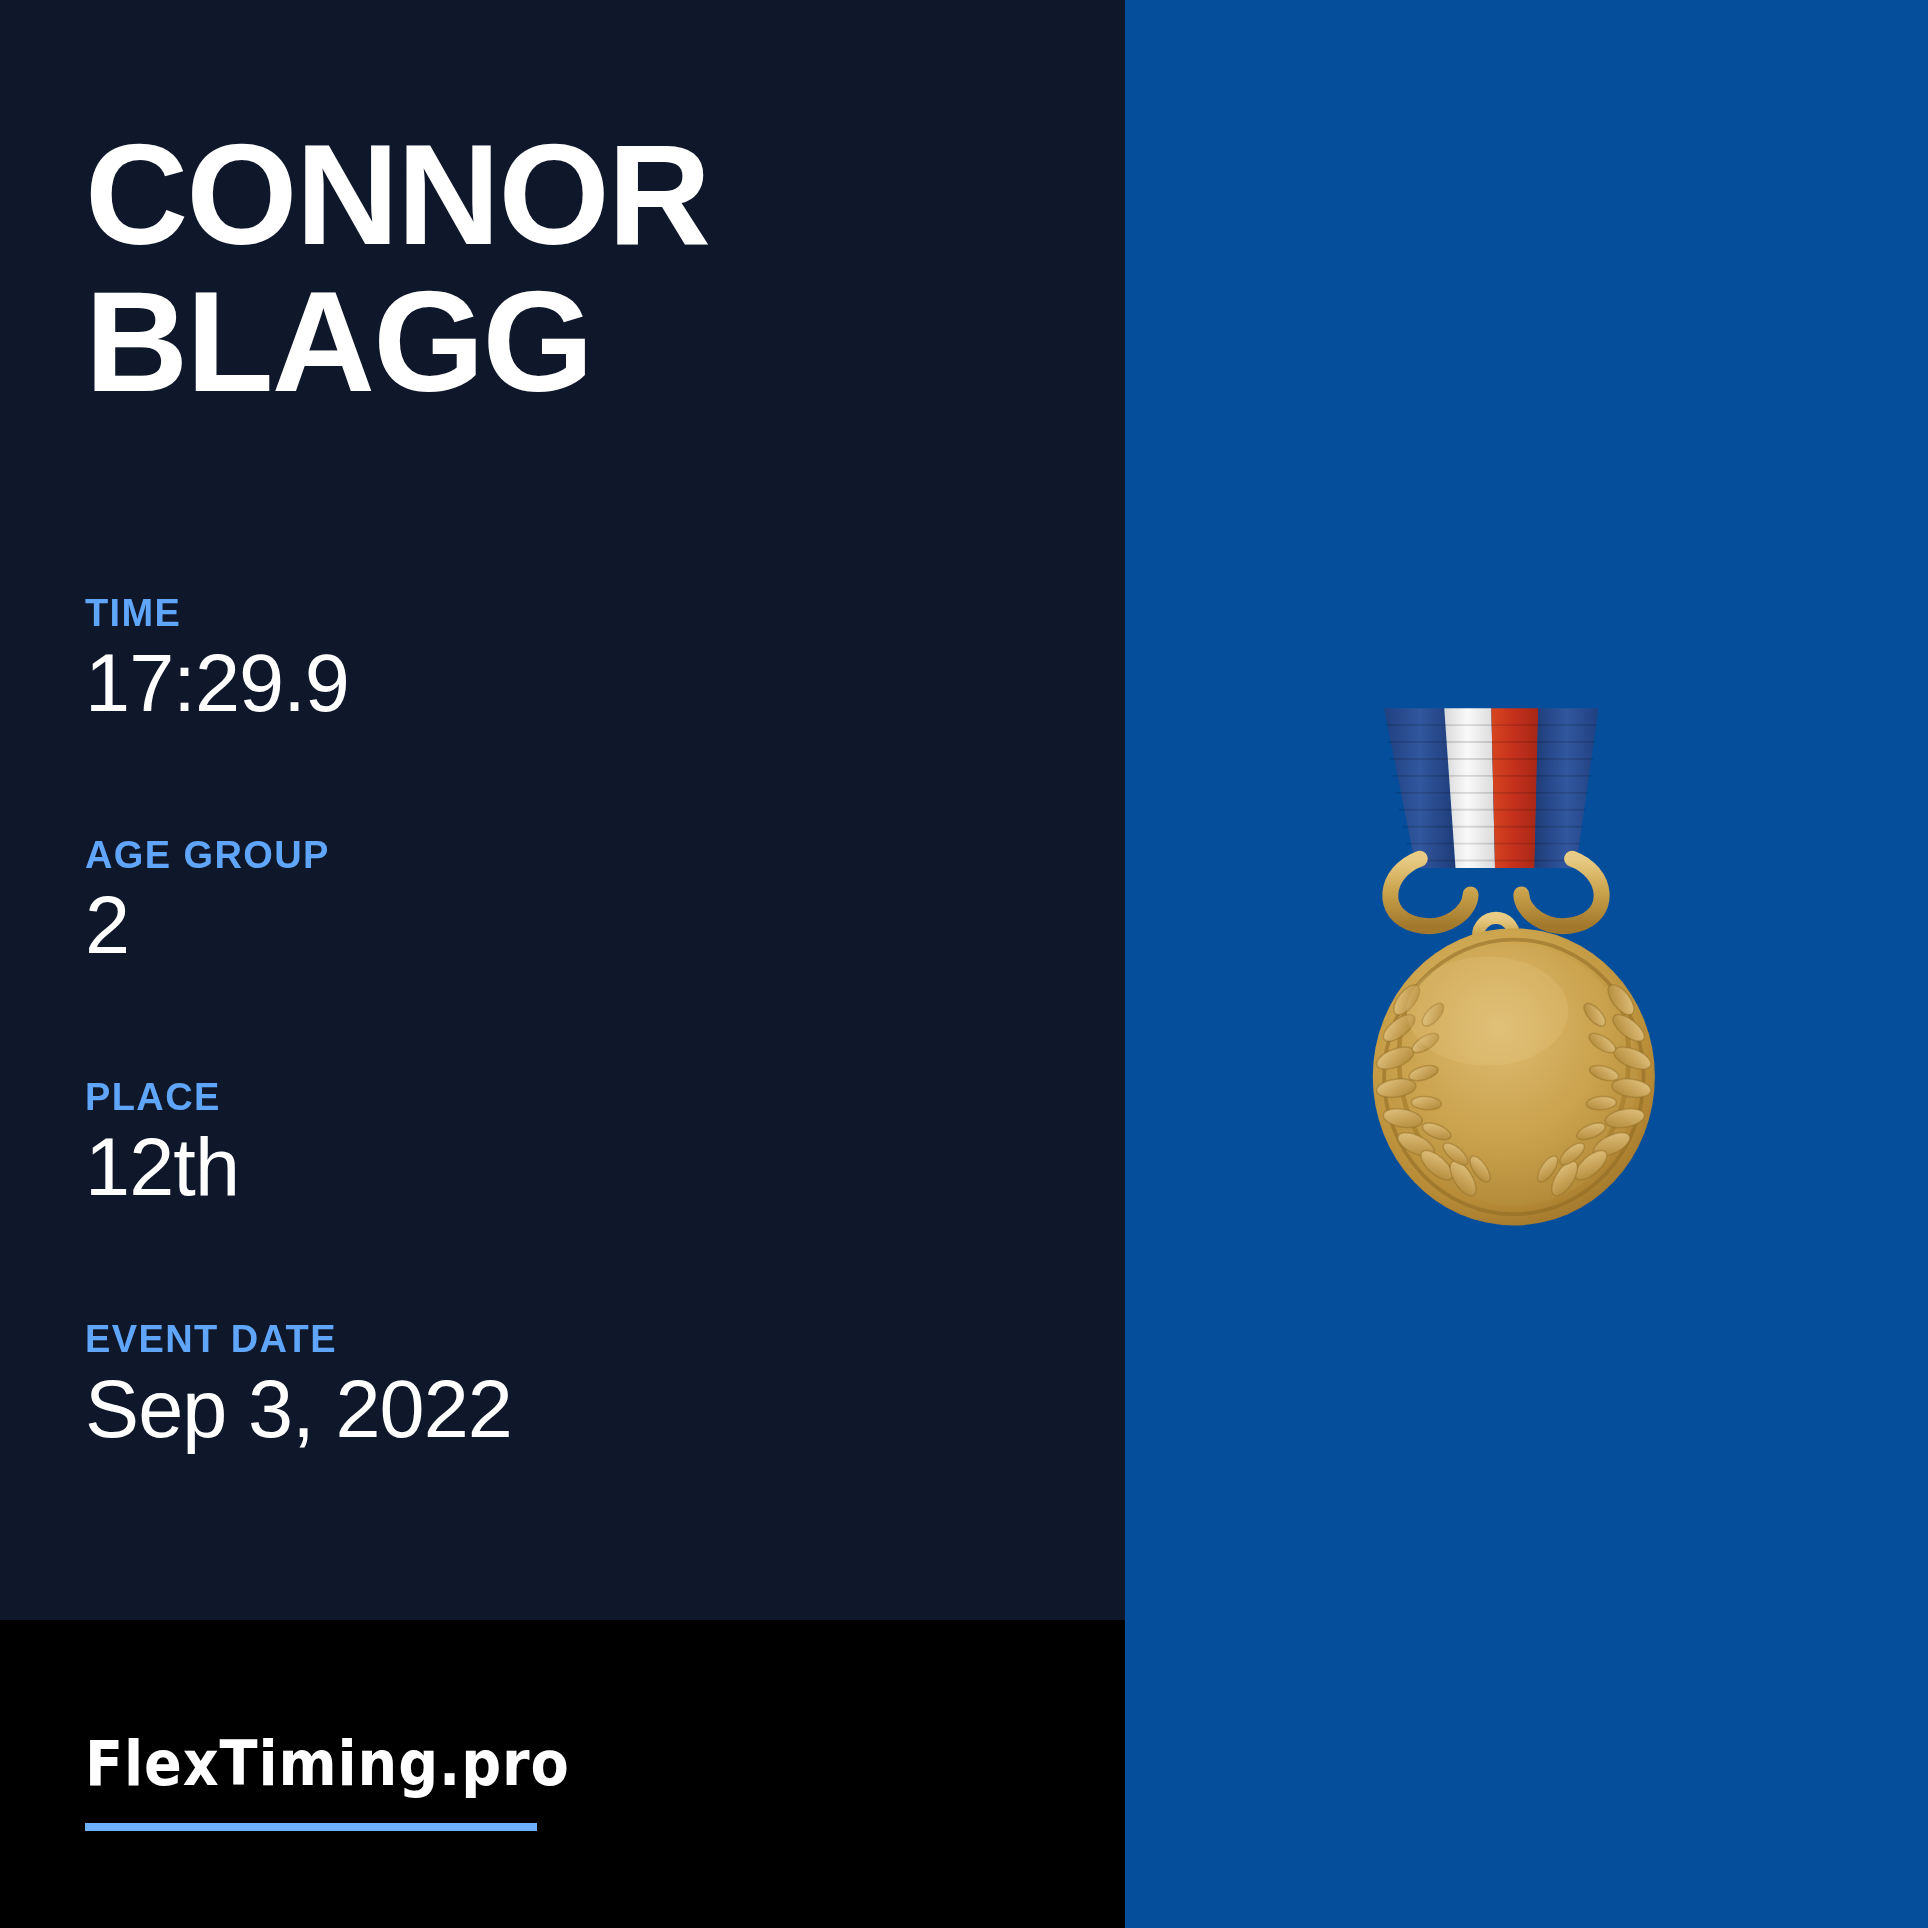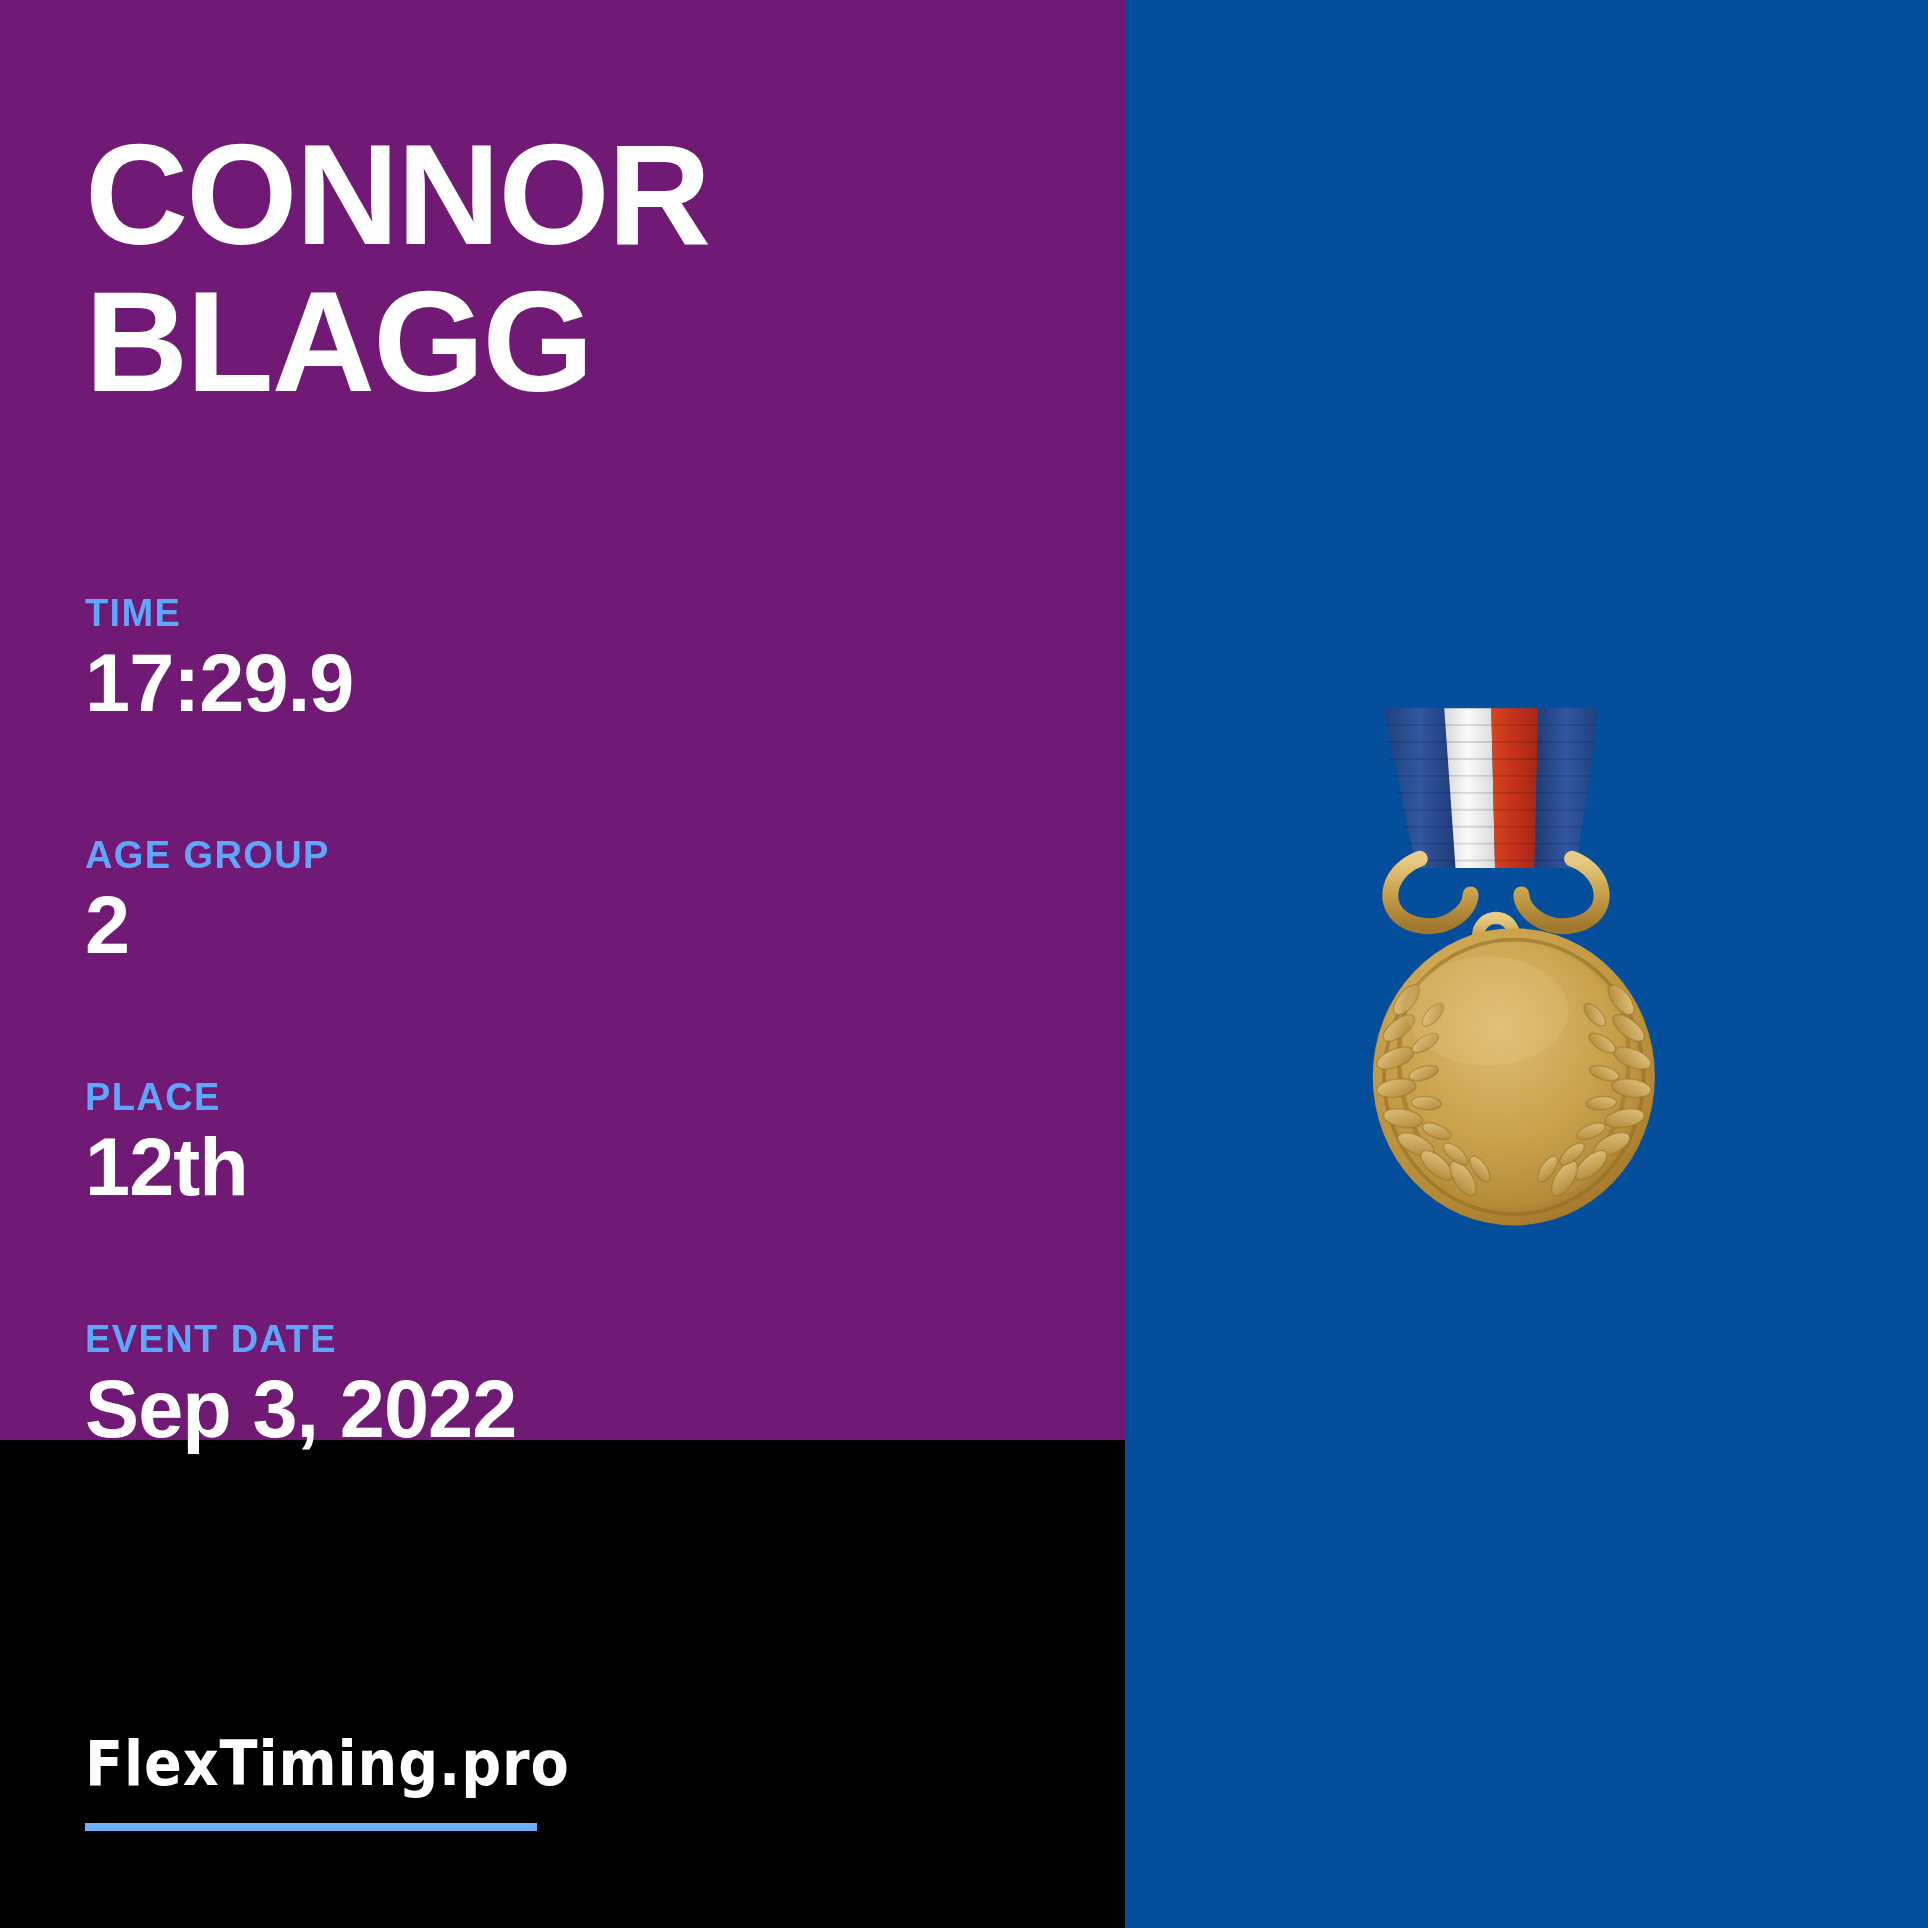--- a/index.html
+++ b/index.html
@@ -10,22 +10,22 @@
     overflow:hidden;
   }
   #card {
     position:relative;
     width:1928px; height:1928px;
     display:flex;
   }
   
   #left-panel {
     position:relative;
-    width:1125px; height:1440px;
-    background:#701a75;
+    width:1125px; height:1620px;
+    background:#0f172a;
     flex:0 0 1125px;
   }
   #athlete-name {
     position:absolute;
     left:85px; top:121px;
     width:942px;
     color:#ffffff;
     font-size:143px;
     font-weight:bold;
     line-height:1.03;
@@ -46,21 +46,21 @@
     font-weight:bold;
     letter-spacing:1.4px;
     text-transform:uppercase;
     line-height:1.1;
     margin-bottom:5.6px;
   }
   .stat-value {
     display:block;
     color:#ffffff;
     font-size:81px;
-    font-weight:bold;
+    font-weight:normal;
     letter-spacing:-0.9px;
     line-height:1.08;
   }
   #brand-logo {
     position:absolute;
     left:85px; top:1730px;
     width:584px;
   }
   #brand-wordmark {
     display:block;

